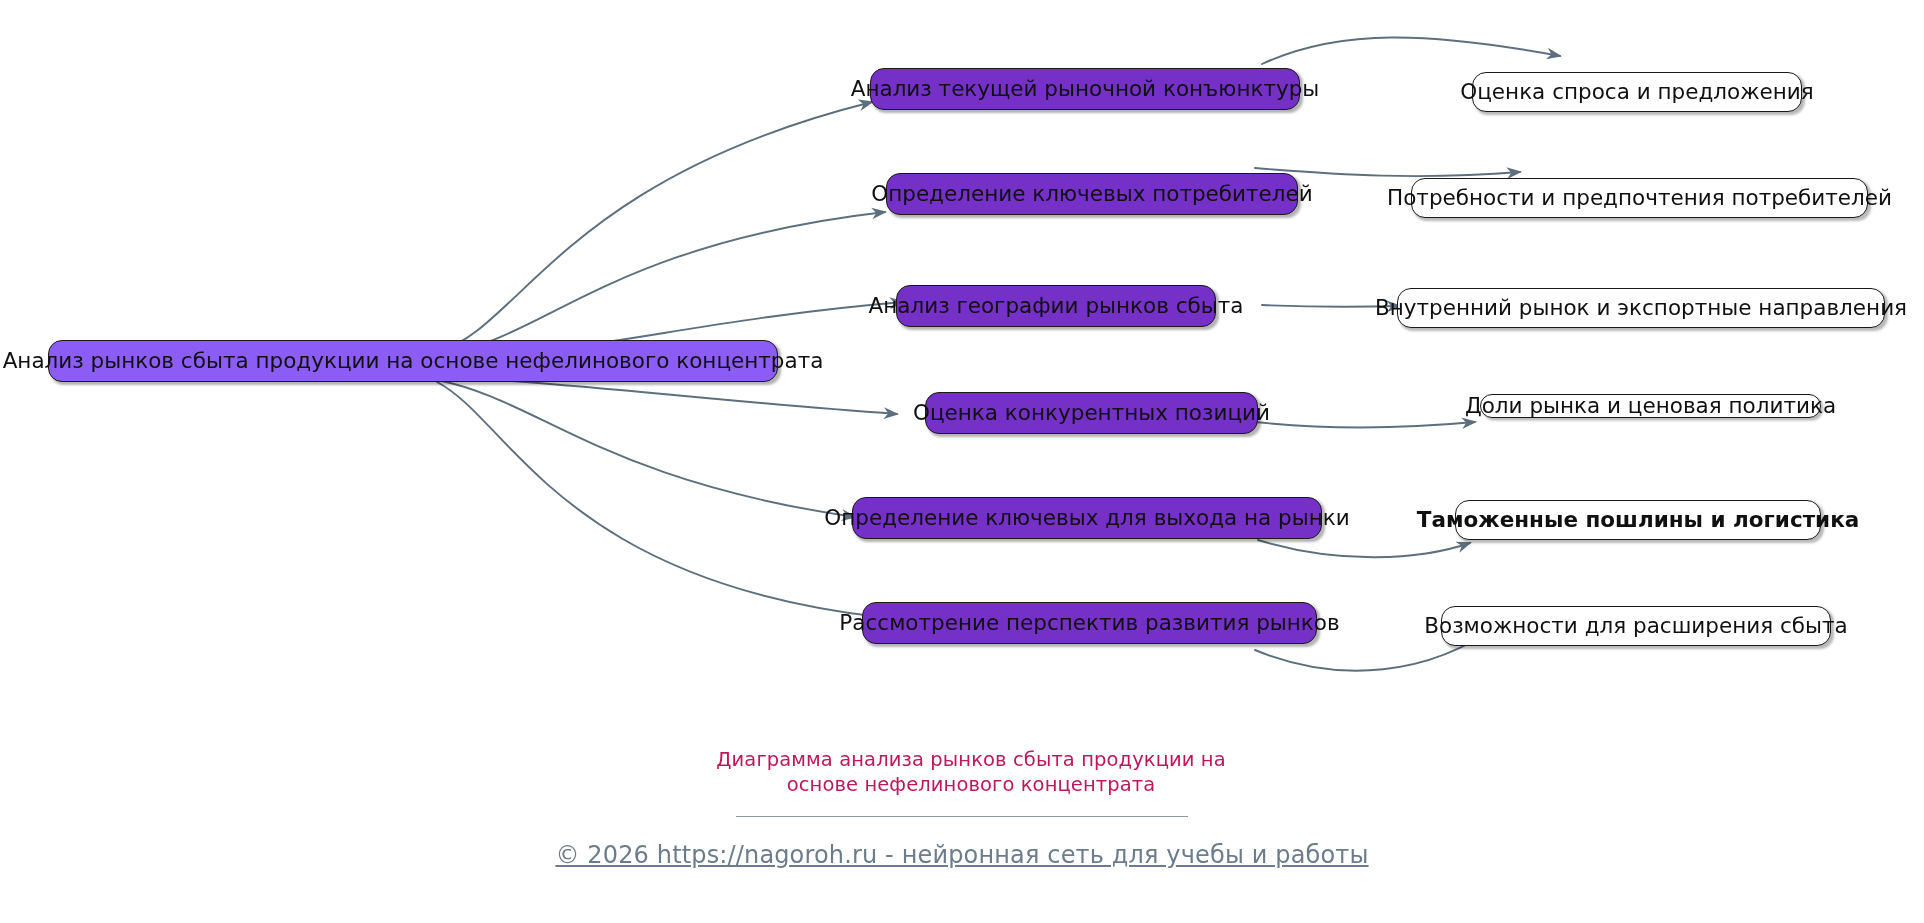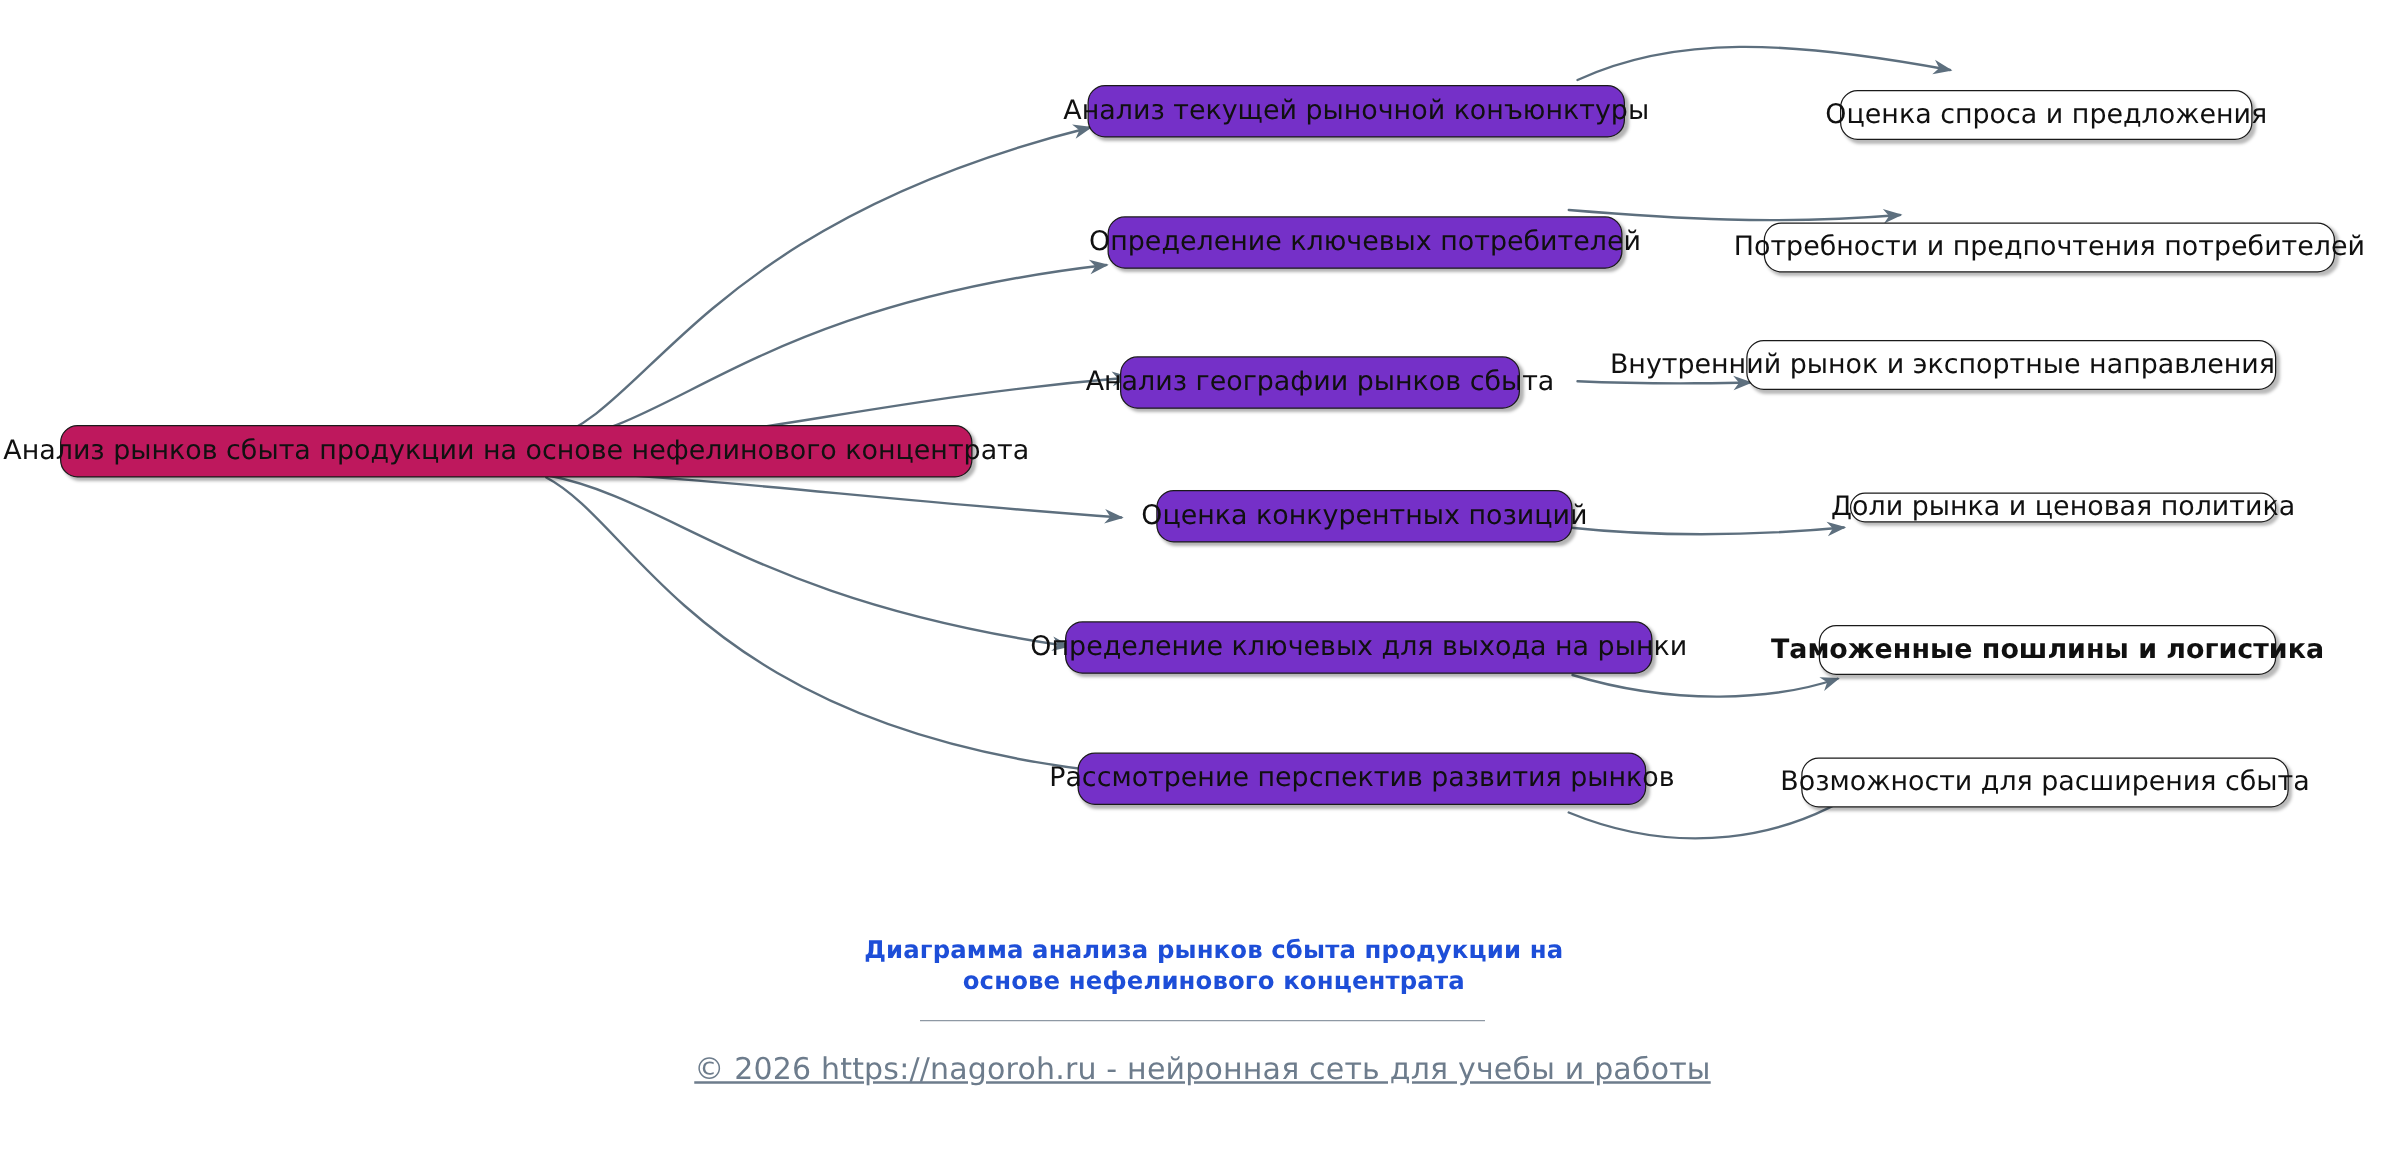--- a/index.html
+++ b/index.html
@@ -29,21 +29,21 @@
     justify-content: center;
     border-radius: 14px;
     white-space: nowrap;
     line-height: 1;
   }
   .node-label {
     display: block;
     white-space: nowrap;
   }
   .node.root {
-    background: #be185d;
+    background: #8b5cf6;
     border: 1.3px solid #1a1a1a;
     box-shadow: 2.5px 2.5px 2.5px rgba(0,0,0,0.30);
   }
   .node.root .node-label {
     color: #111111;
     font-size: 21.5px;
     font-family: "DejaVu Sans", sans-serif;
   }
   .node.branch {
     background: #7530c8;
@@ -64,23 +64,23 @@
     font-size: 21.5px;
   }
   #footer {
     position: absolute;
     left: 0;
     top: 748px;
     width: 1924px;
     text-align: center;
   }
   #footer-title {
-    color: #1d4ed8;
+    color: #be185d;
     font-size: 19.5px;
-    font-weight: bold;
+    font-weight: normal;
     line-height: 1.28;
     letter-spacing: 0.1px;
     padding-left: 18px;
   }
   #footer-rule {
     width: 452px;
     height: 1px;
     background: #8e99a4;
     margin: 18px auto 0 auto;
   }
@@ -143,21 +143,21 @@
   <div class="node branch" style="left:862px; top:602px; width:455px; height:42px;">
     <span class="node-label">Рассмотрение перспектив развития рынков</span>
   </div>
 
   <div class="node leaf" style="left:1411px; top:178px; width:457px; height:40px;">
     <span class="node-label">Потребности и предпочтения потребителей</span>
   </div>
   <div class="node leaf" style="left:1472px; top:72px; width:330px; height:40px;">
     <span class="node-label">Оценка спроса и предложения</span>
   </div>
-  <div class="node leaf" style="left:1397px; top:272px; width:424px; height:40px;justify-content:flex-end;">
+  <div class="node leaf" style="left:1397px; top:288px; width:488px; height:40px;">
     <span class="node-label">Внутренний рынок и экспортные направления</span>
   </div>
   <div class="node leaf" style="left:1480px; top:394px; width:341px; height:24px;">
     <span class="node-label">Доли рынка и ценовая политика</span>
   </div>
   <div class="node leaf" style="left:1455px; top:500px; width:366px; height:40px;font-weight:bold;">
     <span class="node-label">Таможенные пошлины и логистика</span>
   </div>
   <div class="node leaf" style="left:1441px; top:606px; width:390px; height:40px;">
     <span class="node-label">Возможности для расширения сбыта</span>

